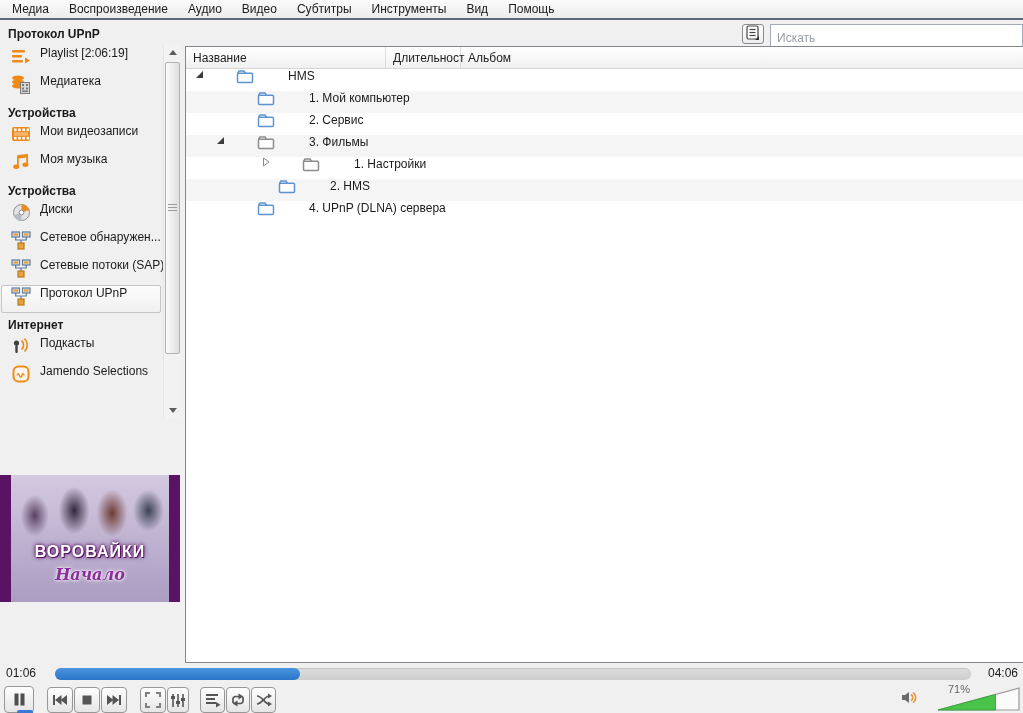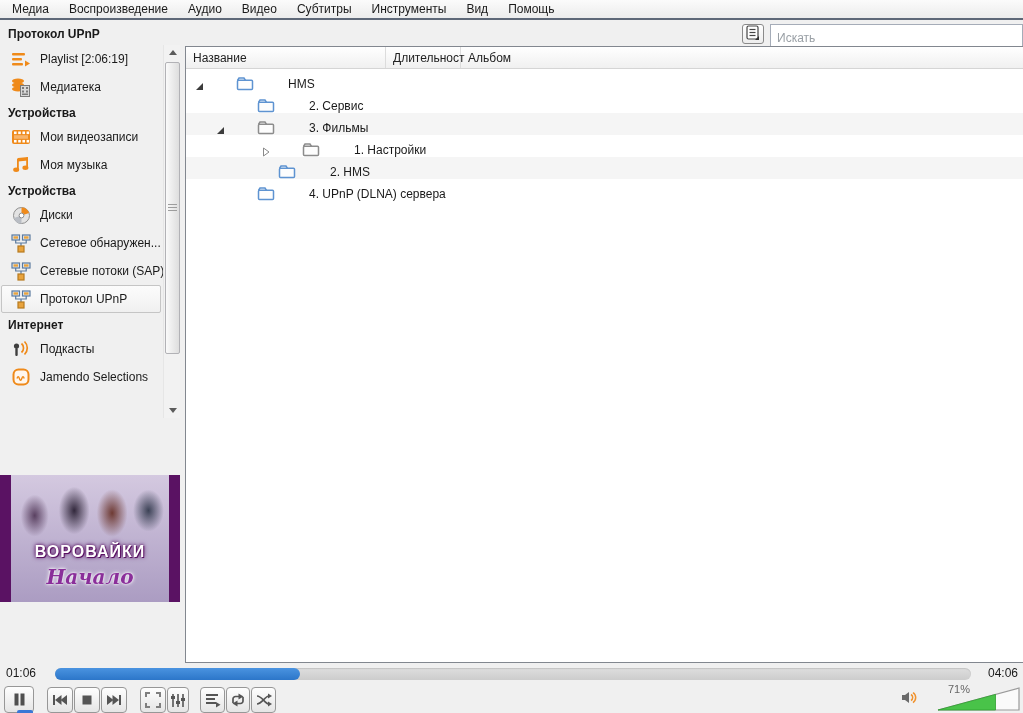--- a/index.html
+++ b/index.html
@@ -19,21 +19,21 @@
     display:flex;align-items:center;justify-content:center;box-sizing:border-box;}
   .search-input{position:absolute;left:770px;top:24px;width:253px;height:27px;
     border:1px solid #a5acb8;background:#fff;box-sizing:border-box;
     font-family:"Liberation Sans",sans-serif;font-size:12px;padding:0 6px;color:#222;outline:none;}
   .search-input::placeholder{color:#9aa0a6;}
 
   
   .sidebar-title{position:absolute;left:8px;top:27px;font-weight:bold;}
   .sidebar-list{position:absolute;left:0;top:45px;width:162px;}
   .sb-header{height:22px;line-height:25px;padding-left:8px;font-weight:bold;}
-  .sb-item{height:26px;display:flex;align-items:center;gap:9px;padding-left:9px;
+  .sb-item{height:26px;display:flex;align-items:flex-start;gap:9px;padding-left:9px;
     border:1px solid transparent;border-radius:2px;margin:0 1px;}
   .sb-item.selected{background:linear-gradient(#fcfcfc,#f0f0f0);border-color:#c5c5c5;}
   .sb-icon{width:20px;height:20px;flex:0 0 20px;display:flex;align-items:center;justify-content:center;}
   .sb-label{white-space:nowrap;}
 
   
   .sb-scroll{position:absolute;left:163px;top:45px;width:17px;height:373px;
     background:#f2f2f2;border-left:1px solid #e6e6e6;box-sizing:border-box;}
   .sb-arrow{position:absolute;left:0;width:17px;height:15px;display:flex;align-items:center;justify-content:center;}
   .sb-arrow.up{top:0;} .sb-arrow.down{bottom:0;}
@@ -50,32 +50,32 @@
     background:
       radial-gradient(ellipse 20px 30px at 15% 32%, #5a4161 0%, rgba(90,65,97,0) 70%),
       radial-gradient(ellipse 22px 34px at 40% 28%, #32283c 0%, rgba(50,40,60,0) 70%),
       radial-gradient(ellipse 22px 34px at 64% 30%, #6e3a33 0%, rgba(110,58,51,0) 70%),
       radial-gradient(ellipse 22px 30px at 87% 28%, #3c4256 0%, rgba(60,66,86,0) 70%),
       linear-gradient(#d4c9e0,#ab9cc2);}
   .album-band{position:absolute;left:0;right:0;top:68px;text-align:center;
     font-weight:bold;font-size:16px;letter-spacing:1px;color:#fff;
     text-shadow:0 0 3px #5a1263,0 0 5px #5a1263,1px 1px 0 #5a1263;}
   .album-title{position:absolute;left:0;right:0;top:90px;text-align:center;
-    font-family:"DejaVu Serif",serif;font-style:italic;font-weight:bold;font-size:20px;
+    font-family:"DejaVu Serif",serif;font-style:italic;font-weight:bold;font-size:16px;
     color:#8a2f9a;text-shadow:0 0 2px #fff,0 0 4px #fff;}
 
   
   .main{position:absolute;left:185px;top:46px;right:0;bottom:50px;background:#fff;
     border:1px solid #82878f;border-right:none;box-sizing:border-box;}
   .thead{display:flex;height:22px;background:linear-gradient(#ffffff,#f0f0f0);
     border-bottom:1px solid #d5d5d5;box-sizing:border-box;}
   .th{line-height:22px;padding-left:7px;color:#222;box-sizing:border-box;border-right:1px solid #dcdcdc;}
   .th.c1{width:200px;} .th.c2{width:75px;} .th.c3{flex:1;border-right:none;}
   .tbody{position:relative;}
-  .trow{height:22px;display:flex;align-items:flex-end;gap:28px;}
+  .trow{height:22px;display:flex;align-items:flex-start;gap:28px;}
   .trow.alt{background:#f5f5f5;}
   .arrow-slot{width:16px;flex:0 0 16px;display:flex;align-items:center;justify-content:center;}
   .row-label{margin-left:6px;white-space:nowrap;}
 
   
   .time{position:absolute;top:666px;font-size:12px;color:#1a1a1a;}
   .time.cur{left:6px;} .time.total{right:5px;}
   .seekbar{position:absolute;left:55px;top:668px;width:916px;height:12px;border-radius:6px;
     background:linear-gradient(#dedede,#cccccc);box-shadow:inset 0 1px 1px rgba(0,0,0,.12);}
   .seekfill{position:absolute;left:0;top:0;bottom:0;border-radius:6px;
@@ -295,20 +295,30 @@
             </svg>
           </span>
           <span style="display: inline-flex;">
             <svg width="18" height="15" viewBox="0 0 18 15">
               <path d="M1.5,4.5 L3,2 h5 l1.5,2.5" fill="#fff" stroke="#5e93d1" stroke-width="1.5"></path>
               <rect x="1.5" y="4.2" width="15" height="9.3" rx="1" fill="#fdfdfd" stroke="#5e93d1" stroke-width="1.5"></rect>
             </svg>
           </span>
           <span class="row-label">HMS</span>
         </div>
+        <div class="trow alt" style="padding-left: 27px;">
+          <span class="arrow-slot"></span>
+          <span style="display: inline-flex;">
+            <svg width="18" height="15" viewBox="0 0 18 15">
+              <path d="M1.5,4.5 L3,2 h5 l1.5,2.5" fill="#fff" stroke="#5e93d1" stroke-width="1.5"></path>
+              <rect x="1.5" y="4.2" width="15" height="9.3" rx="1" fill="#fdfdfd" stroke="#5e93d1" stroke-width="1.5"></rect>
+            </svg>
+          </span>
+          <span class="row-label">1. Мой компьютер</span>
+        </div>
         <div class="trow" style="padding-left: 27px;">
           <span class="arrow-slot"></span>
           <span style="display: inline-flex;">
             <svg width="18" height="15" viewBox="0 0 18 15">
               <path d="M1.5,4.5 L3,2 h5 l1.5,2.5" fill="#fff" stroke="#5e93d1" stroke-width="1.5"></path>
               <rect x="1.5" y="4.2" width="15" height="9.3" rx="1" fill="#fdfdfd" stroke="#5e93d1" stroke-width="1.5"></rect>
             </svg>
           </span>
           <span class="row-label">2. Сервис</span>
         </div>

